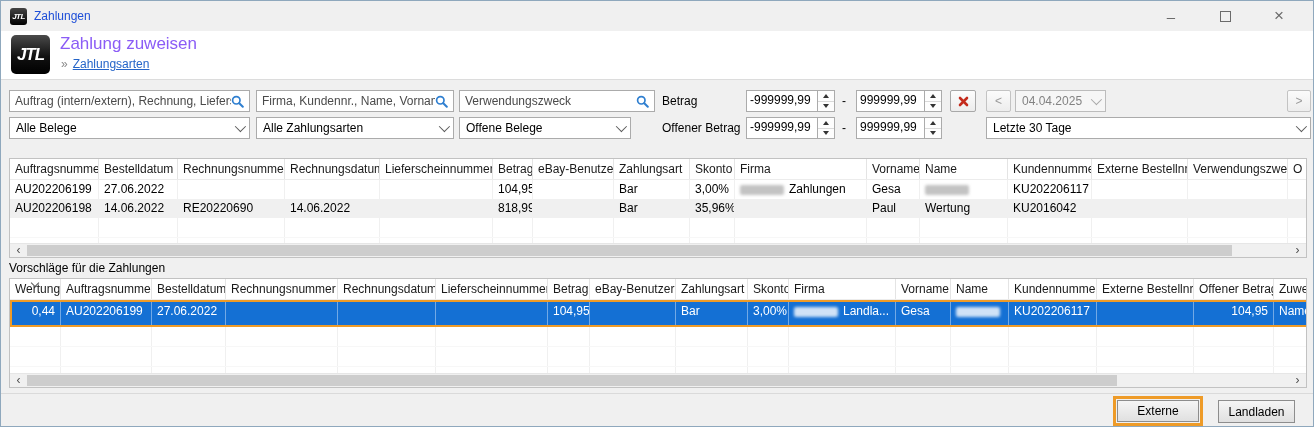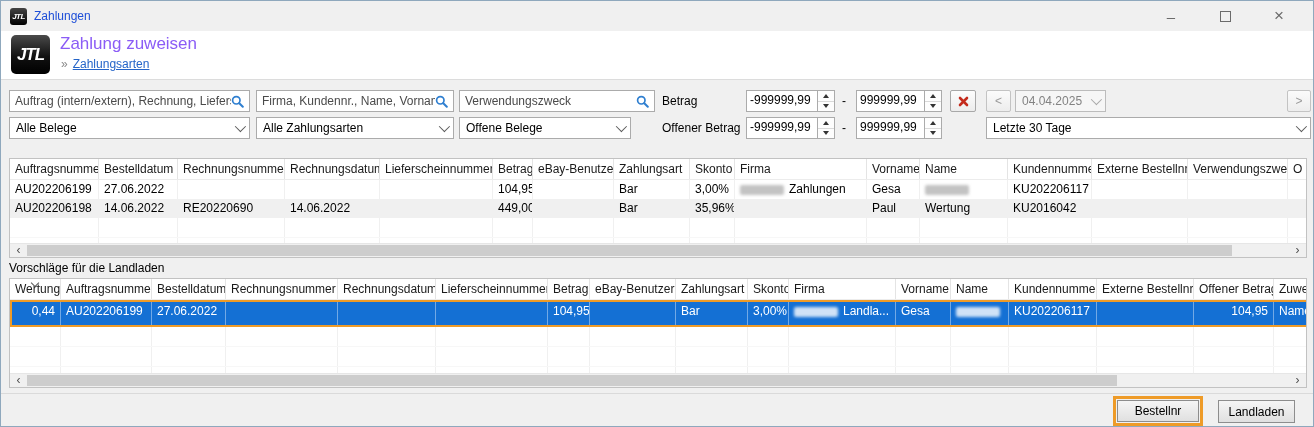--- a/index.html
+++ b/index.html
@@ -245,21 +245,21 @@
           <div class="cell" style="flex-basis: 96px;"></div>
           <div class="cell" style="flex-basis: 100px;"></div>
           <div class="cell" style="flex-basis: 40px;"></div>
         </div>
         <div class="trow alt">
           <div class="cell" style="flex-basis: 89px;">AU202206198</div>
           <div class="cell" style="flex-basis: 79px;">14.06.2022</div>
           <div class="cell" style="flex-basis: 107px;">RE20220690</div>
           <div class="cell" style="flex-basis: 95px;">14.06.2022</div>
           <div class="cell" style="flex-basis: 113px;"></div>
-          <div class="cell r" style="flex-basis: 40px;">449,00</div>
+          <div class="cell r" style="flex-basis: 40px;">818,99</div>
           <div class="cell" style="flex-basis: 81px;"></div>
           <div class="cell" style="flex-basis: 76px;">Bar</div>
           <div class="cell" style="flex-basis: 45px;">35,96%</div>
           <div class="cell" style="flex-basis: 132px;"></div>
           <div class="cell" style="flex-basis: 53px;">Paul</div>
           <div class="cell" style="flex-basis: 88px;">Wertung</div>
           <div class="cell" style="flex-basis: 84px;">KU2016042</div>
           <div class="cell" style="flex-basis: 96px;"></div>
           <div class="cell" style="flex-basis: 100px;"></div>
           <div class="cell" style="flex-basis: 40px;"></div>
@@ -301,21 +301,21 @@
           <div class="cell" style="flex-basis: 40px;"></div>
         </div>
       </div>
       <div class="hscroll">
         <div class="sarrow">‹</div>
         <div class="sthumb" style="width: 1205px;"></div>
         <div class="sarrow right">›</div>
       </div>
     </div>
 
-  <div class="section-label" style="left:8px;top:260px;">Vorschläge für die Landladen</div>
+  <div class="section-label" style="left:8px;top:260px;">Vorschläge für die Zahlungen</div>
   <div class="tbl" style="left:8px;top:277px;width:1298px;height:110px;">
       <div class="thead">
         <div class="hcell" style="flex-basis: 51px;"><span>Wertung</span><div class="sortmark"></div></div>
         <div class="hcell" style="flex-basis: 91px;"><span>Auftragsnummer</span></div>
         <div class="hcell" style="flex-basis: 74px;"><span>Bestelldatum</span></div>
         <div class="hcell" style="flex-basis: 112px;"><span>Rechnungsnummer</span></div>
         <div class="hcell" style="flex-basis: 98px;"><span>Rechnungsdatum</span></div>
         <div class="hcell" style="flex-basis: 112px;"><span>Lieferscheinnummer</span></div>
         <div class="hcell" style="flex-basis: 42px;"><span>Betrag</span></div>
         <div class="hcell" style="flex-basis: 86px;"><span>eBay-Benutzer</span></div>
@@ -409,17 +409,17 @@
       </div>
       <div class="hscroll">
         <div class="sarrow">‹</div>
         <div class="sthumb" style="width: 1090px;"></div>
         <div class="sarrow right">›</div>
       </div>
     </div>
 
   <div class="footline"></div>
   <div class="assign-wrap">
-    <div class="btn assign-btn">Bestellnr</div>
+    <div class="btn assign-btn">Externe</div>
   </div>
   <div class="btn cancel-btn">Landladen</div>
 
 </div>
 
 </body></html>

